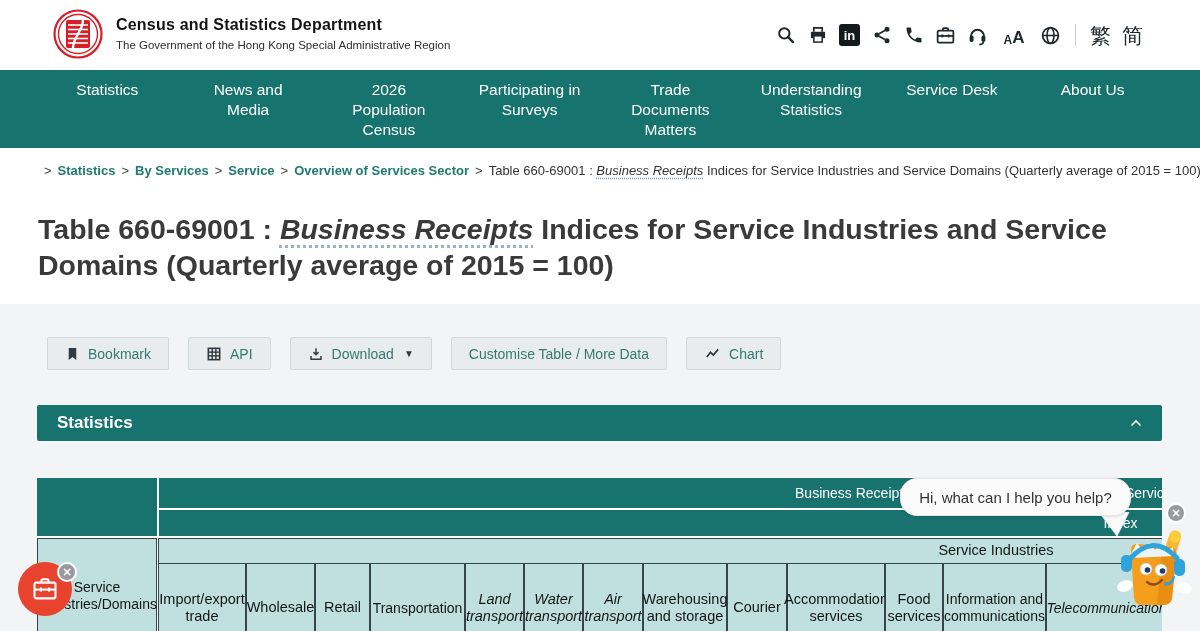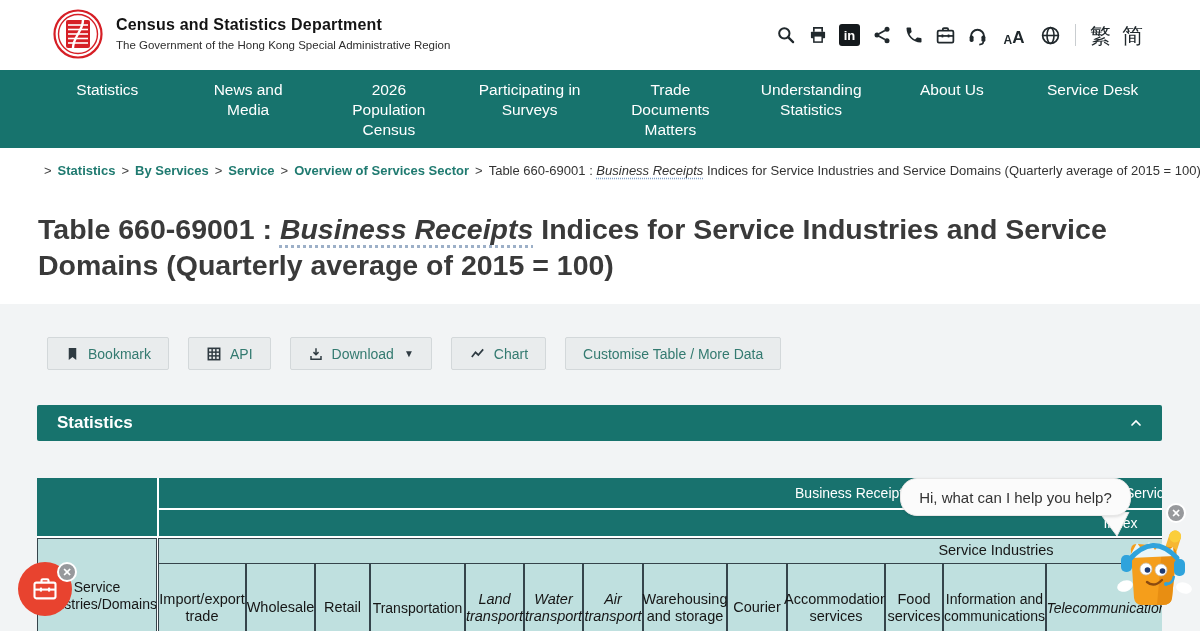--- a/index.html
+++ b/index.html
@@ -183,22 +183,22 @@
       <div class="nav-item">2026
 Population
 Census</div>
       <div class="nav-item">Participating in
 Surveys</div>
       <div class="nav-item">Trade
 Documents
 Matters</div>
       <div class="nav-item">Understanding
 Statistics</div>
+      <div class="nav-item">Service Desk</div>
       <div class="nav-item">About Us</div>
-      <div class="nav-item">Service Desk</div>
     </div>
   </div>
 
   <div class="crumbs">
     <svg class="crumb-home" viewBox="0 0 24 24">
         <path d="M12 3 2.5 11h2.8v9h5.2v-6h3v6h5.2v-9h2.8z" fill="currentColor"></path>
       </svg>
     <span class="crumb-sep">&gt;</span>
     <span class="crumb-link">Statistics</span>
     <span class="crumb-sep">&gt;</span>
@@ -234,27 +234,27 @@
     </div>
     <div class="tbtn">
       <svg width="16" height="16" viewBox="0 0 24 24">
           <path d="M12 3.5v9M8.2 9.2 12 13l3.8-3.8" fill="none" stroke="currentColor" stroke-width="2.2"></path>
           <path d="M4.5 15v5h15v-5" fill="none" stroke="currentColor" stroke-width="2.2"></path>
         </svg>
       <span>Download</span>
       <span class="caret">▼</span>
     </div>
     <div class="tbtn">
+      <span>Customise Table / More Data</span>
+    </div>
+    <div class="tbtn">
       <svg width="17" height="16" viewBox="0 0 24 24">
           <path d="M3.5 16.5 9 9.5l4.2 4L20.5 5" fill="none" stroke="currentColor" stroke-width="2.6"></path>
         </svg>
       <span>Chart</span>
-    </div>
-    <div class="tbtn">
-      <span>Customise Table / More Data</span>
     </div>
   </div>
 
   <div class="sec-bar">
     <span class="sec-title">Statistics</span>
     <svg class="sec-chevron" viewBox="0 0 24 24">
         <path d="M6 15l6-6 6 6" fill="none" stroke="currentColor" stroke-width="2.6" stroke-linecap="round"></path>
       </svg>
   </div>
 

